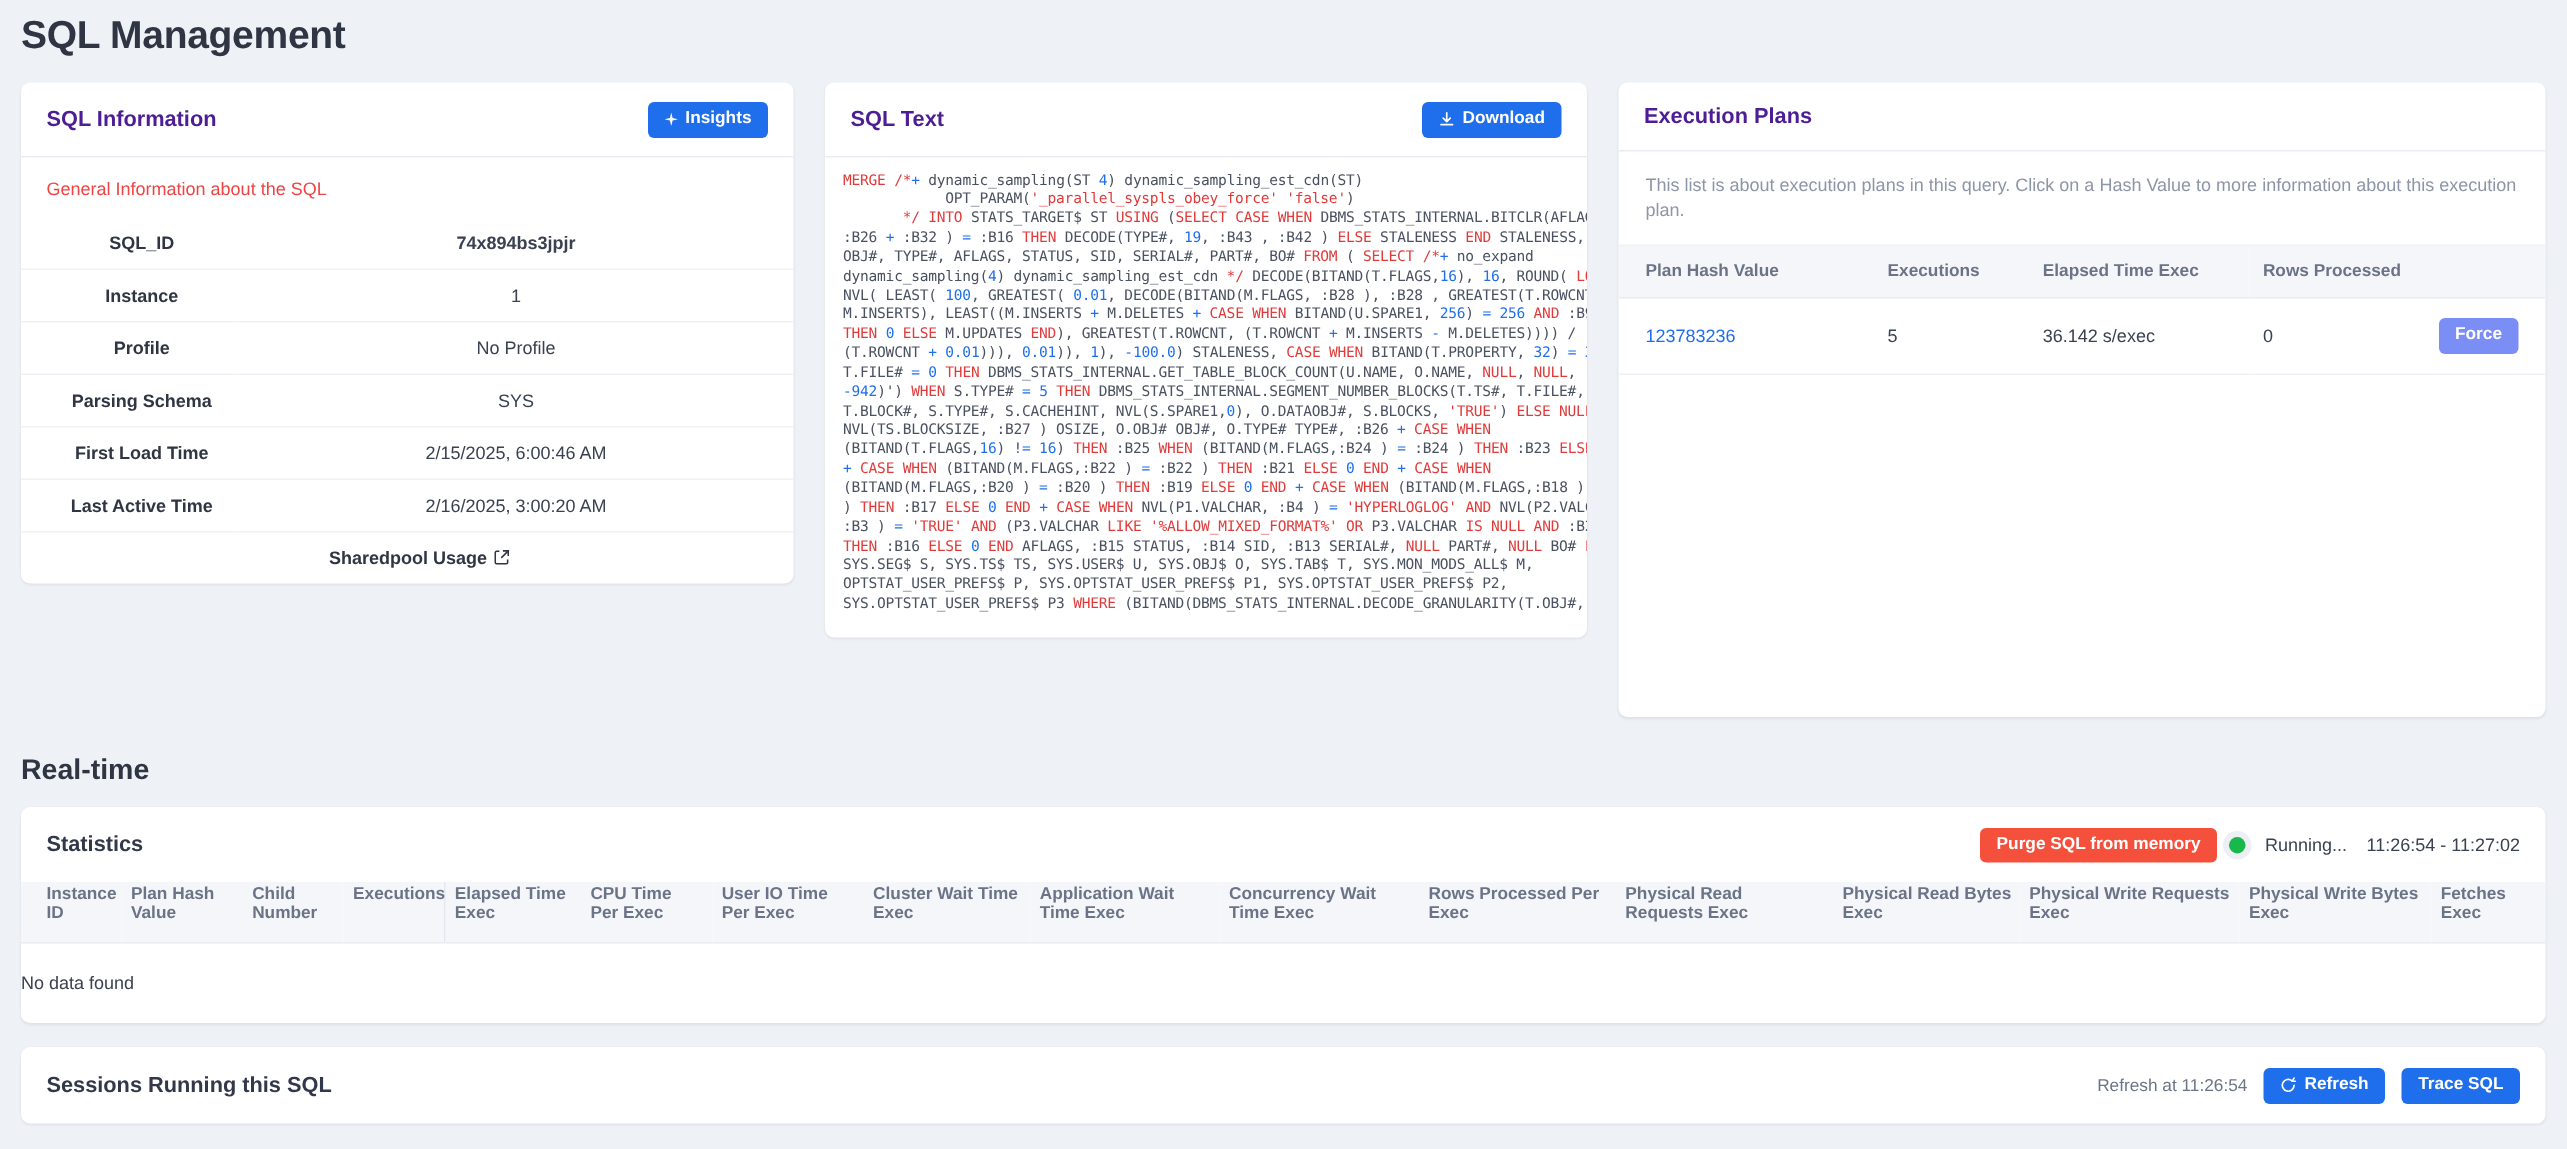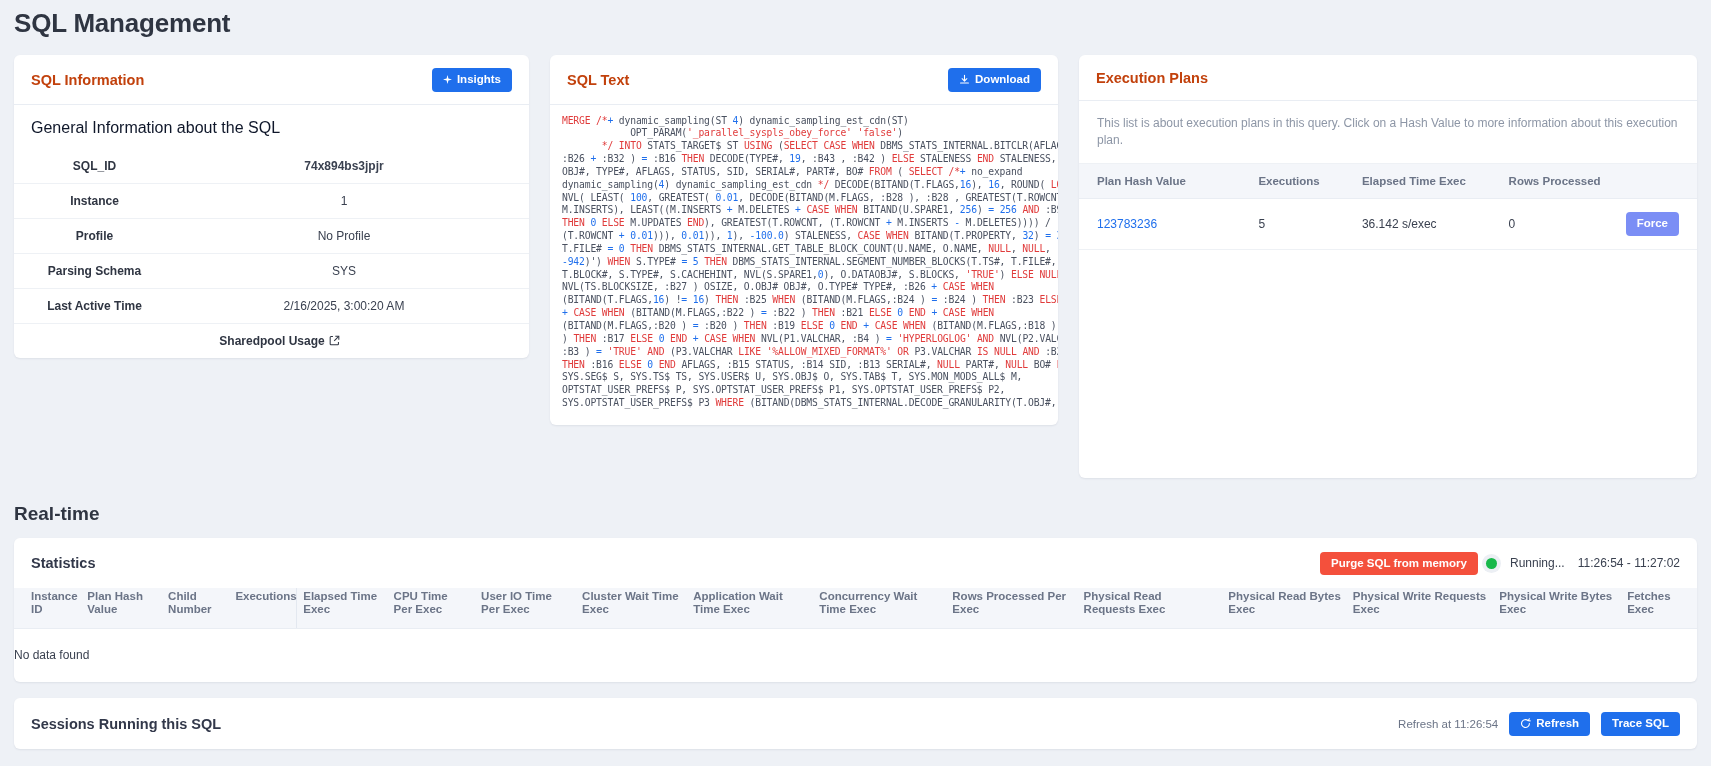--- a/index.html
+++ b/index.html
@@ -41,21 +41,21 @@
     display: flex;
     align-items: center;
     justify-content: space-between;
     padding: 13px 17px 12px 17px;
     border-bottom: 1px solid #e9edf3;
     min-height: 46px;
   }
   .card-head h2 {
     font-size: 14.5px;
     font-weight: bold;
-    color: #c2410c;
+    color: #4c1d95;
   }
 
   .btn {
     border: none;
     border-radius: 4px;
     font-family: "Liberation Sans", sans-serif;
     font-size: 11.5px;
     font-weight: bold;
     cursor: pointer;
     display: inline-flex;
@@ -64,22 +64,22 @@
     padding: 6px 11px;
     color: #fff;
     line-height: 1;
   }
   .btn-blue { background: #1f6fec; }
   .btn-red  { background: #f4503c; }
   .btn-lilac{ background: #7b8ef5; }
 
   
   .subtle {
-    font-size: 16px;
-    color: #0f172a;
+    font-size: 12px;
+    color: #ef4444;
     padding: 14px 17px 12px 17px;
   }
   table.kv { width: 100%; border-collapse: collapse; text-align: center; }
   table.kv td {
     font-size: 12px;
     padding: 10px 8px;
     border-top: 1px solid #eef1f5;
     vertical-align: middle;
   }
   table.kv tr:first-child td { border-top: none; }
@@ -266,20 +266,24 @@
           <td class="k">Instance</td>
           <td class="v">1</td>
         </tr>
         <tr>
           <td class="k">Profile</td>
           <td class="v">No Profile</td>
         </tr>
         <tr>
           <td class="k">Parsing Schema</td>
           <td class="v">SYS</td>
+        </tr>
+        <tr>
+          <td class="k">First Load Time</td>
+          <td class="v">2/15/2025, 6:00:46 AM</td>
         </tr>
         <tr>
           <td class="k">Last Active Time</td>
           <td class="v">2/16/2025, 3:00:20 AM</td>
         </tr>
         <tr>
           <td class="k" colspan="2">
             <span>Sharedpool Usage</span><span class="ext-link-ico"><svg width="11" height="11" viewBox="0 0 14 14">
                   <path d="M5 2 H2.5 A1 1 0 0 0 1.5 3 V11.5 A1 1 0 0 0 2.5 12.5 H11 A1 1 0 0 0 12 11.5 V9" fill="none" stroke="#2f3542" stroke-width="1.3"></path>
                   <path d="M8 1.6 H12.5 V6" fill="none" stroke="#2f3542" stroke-width="1.3"></path>

